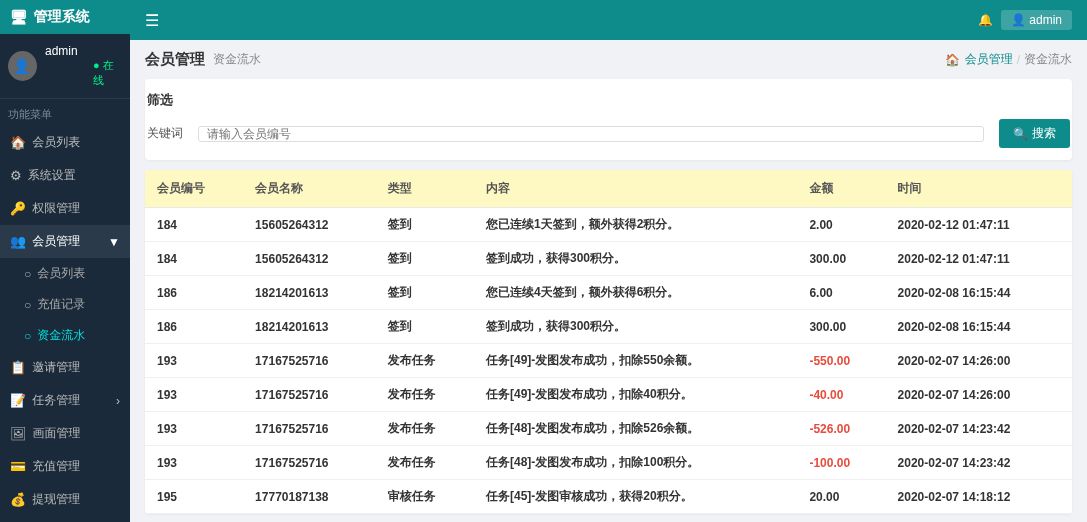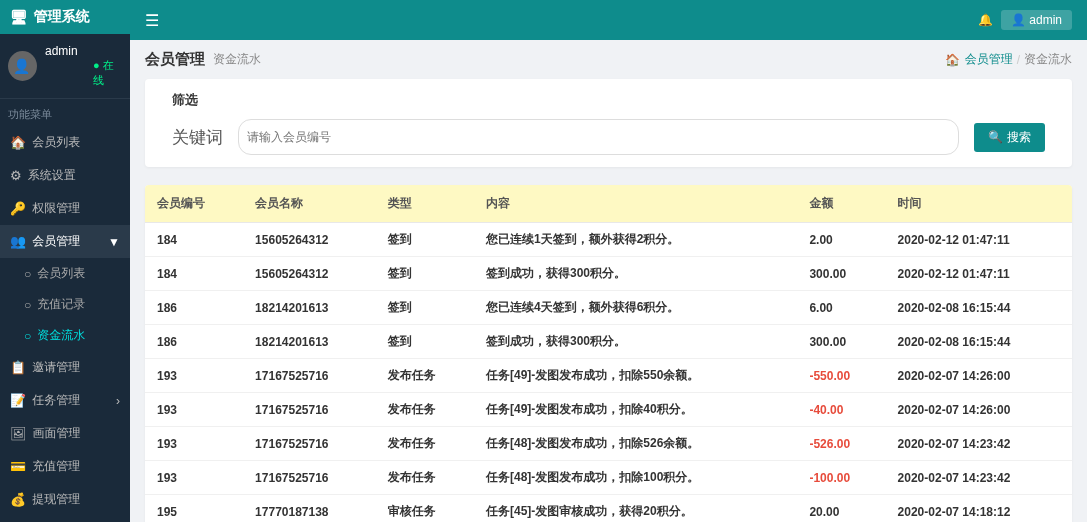--- a/index.html
+++ b/index.html
@@ -115,32 +115,32 @@
     .page-title { font-size: 15px; font-weight: bold; color: #333; }
     .page-subtitle { font-size: 12px; color: #888; }
     .breadcrumb { display: flex; align-items: center; gap: 4px; font-size: 12px; color: #888; }
     .breadcrumb-sep { color: #ccc; }
     .breadcrumb-item { color: #0e8c8c; }
 
     
     .filter-card {
       background: white;
       border-radius: 4px;
-      padding: 12px 27px;
-      margin-bottom: 18px;
+      padding: 12px 2px;
+      margin-bottom: 10px;
       box-shadow: 0 1px 3px rgba(0,0,0,0.05);
     }
     .filter-title { font-size: 13px; color: #333; margin-bottom: 10px; font-weight: bold; }
     .filter-row { display: flex; align-items: center; gap: 15px; }
-    .filter-label { font-size: 17px; color: #555; white-space: nowrap; }
+    .filter-label { font-size: 12px; color: #555; white-space: nowrap; }
     .filter-input {
       flex: 1;
-      height: 36px;
+      height: 16px;
       border: 1px solid #ddd;
-      border-radius: 13px;
+      border-radius: 3px;
       padding: 0 8px;
       font-size: 12px;
       outline: none;
     }
     .search-btn {
       background: #0e8c8c;
       color: white;
       border: none;
       padding: 6px 14px;
       border-radius: 3px;

